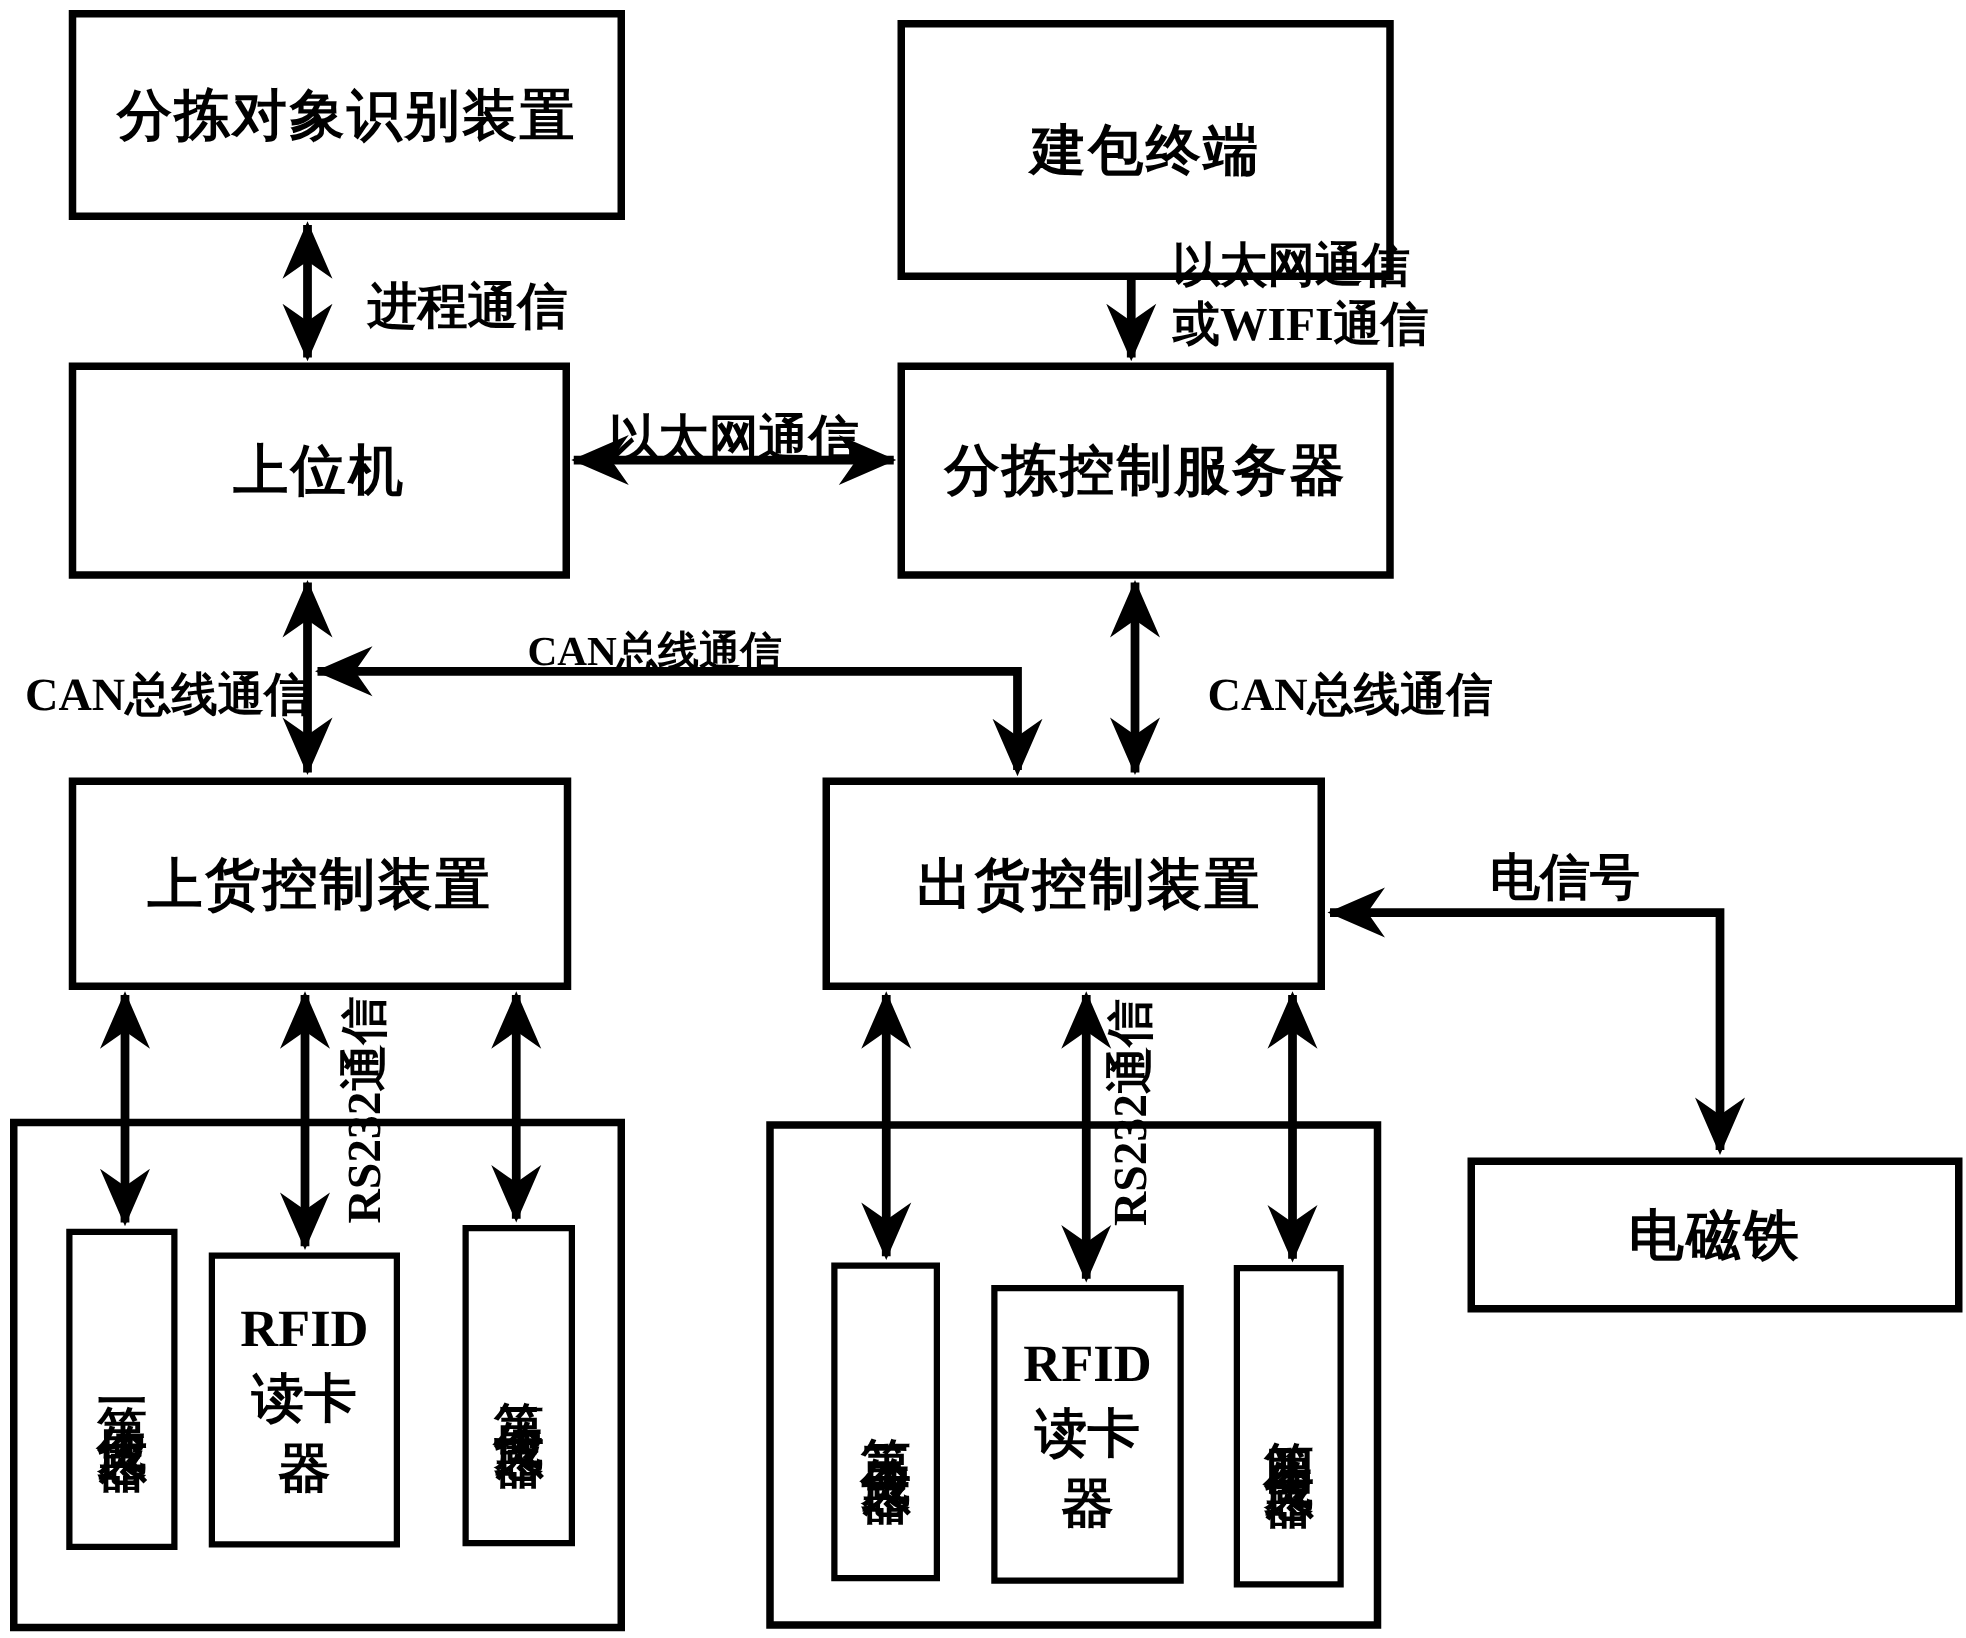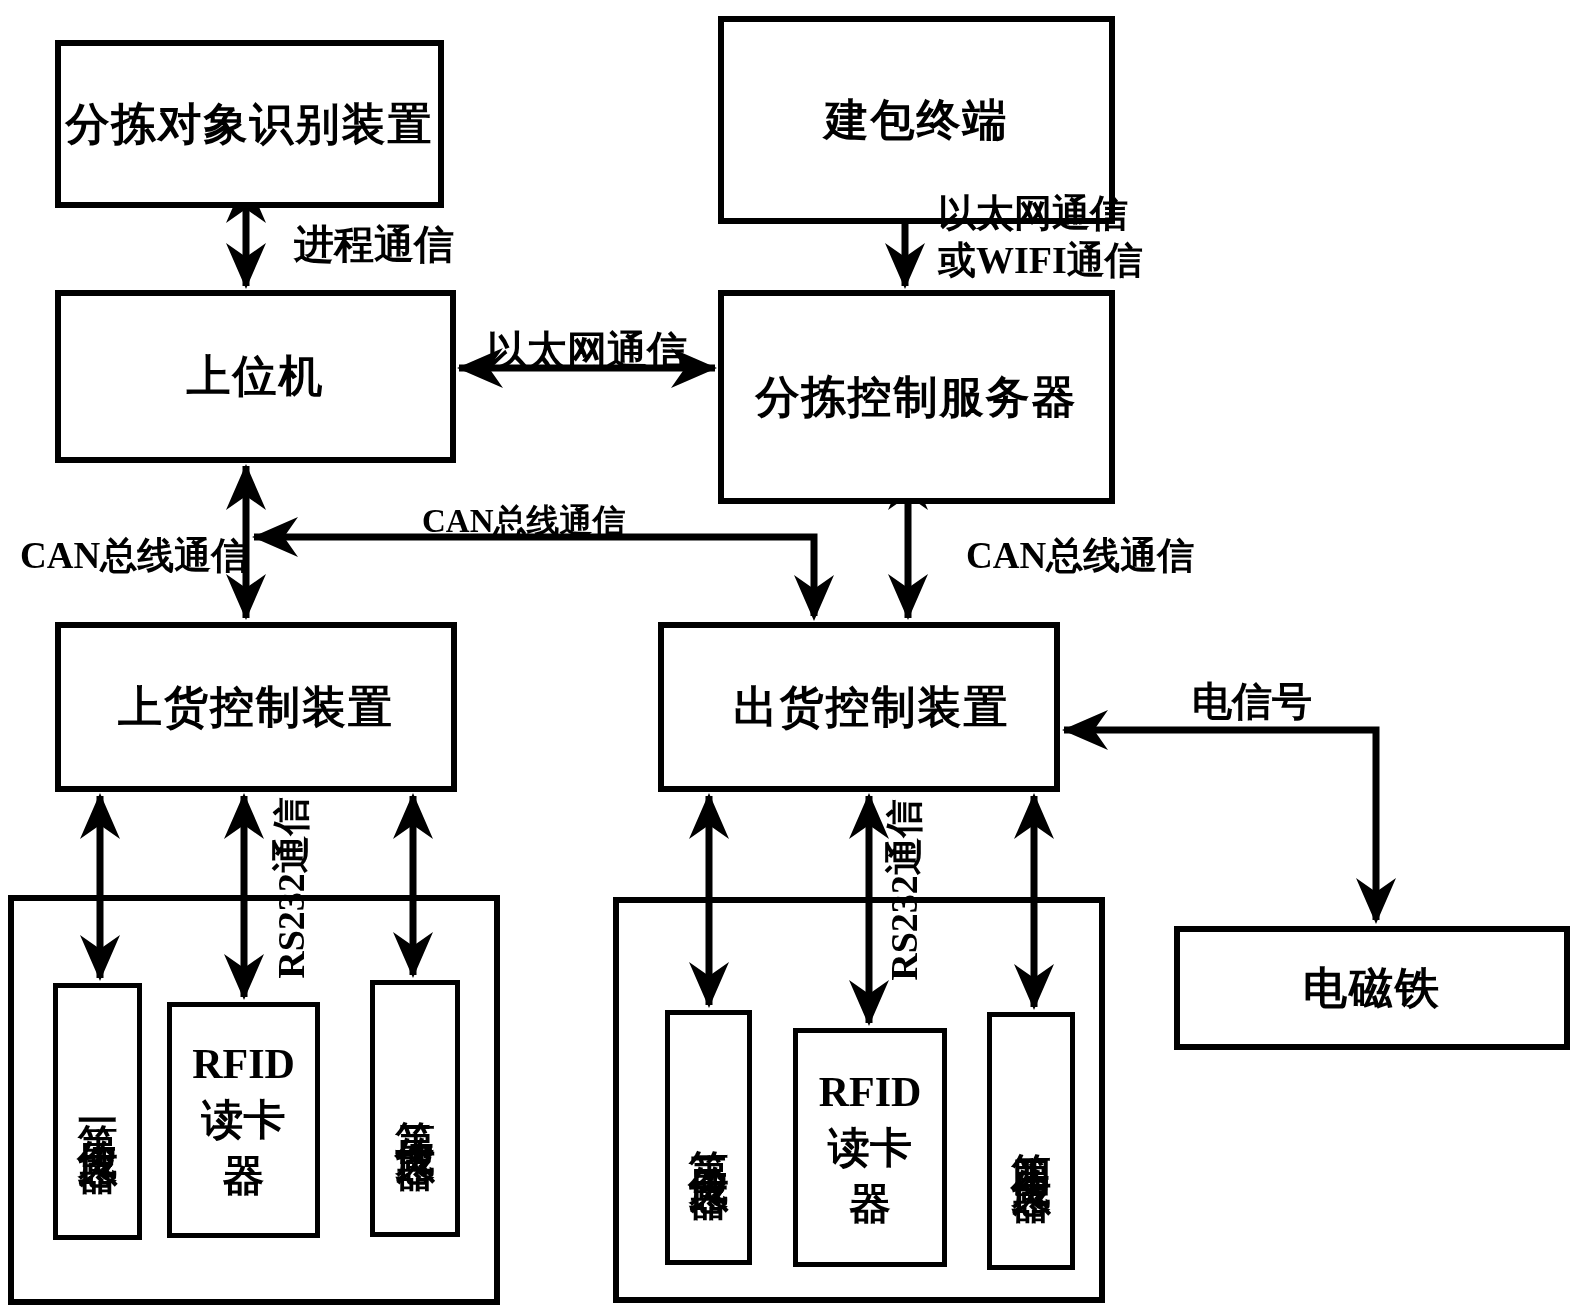--- a/index.html
+++ b/index.html
@@ -130,33 +130,33 @@
       <polygon points="1034,1010 1054,964 1034,978 1014,964"></polygon>
     </g>
 
     <g>
       <path d="M 1064 730 H 1376 V 920"></path>
       <polygon points="1062,730 1108,750 1094,730 1108,710"></polygon>
       <polygon points="1376,924 1396,878 1376,892 1356,878"></polygon>
     </g>
   </svg>
 
-  <div class="box main-label" style="left:55px;top:8px;width:389px;height:168px;margin-top:32px;">
+  <div class="box main-label" style="left:55px;top:8px;width:445px;height:168px;">
     <span>分拣对象识别装置</span>
   </div>
 
   <div class="box main-label" style="left:718px;top:16px;width:397px;height:208px;">
     <span>建包终端</span>
   </div>
 
   <div class="box main-label" style="left:55px;top:290px;width:401px;height:173px;">
     <span>上位机</span>
   </div>
 
-  <div class="box main-label" style="left:718px;top:290px;width:397px;height:214px;">
+  <div class="box main-label" style="left:718px;top:290px;width:397px;height:173px;">
     <span>分拣控制服务器</span>
   </div>
 
   <div class="box main-label" style="left:55px;top:622px;width:402px;height:170px;">
     <span>上货控制装置</span>
   </div>
 
   <div class="box main-label" style="left:658px;top:622px;width:402px;height:170px;padding-left:25px;">
     <span>出货控制装置</span>
   </div>

